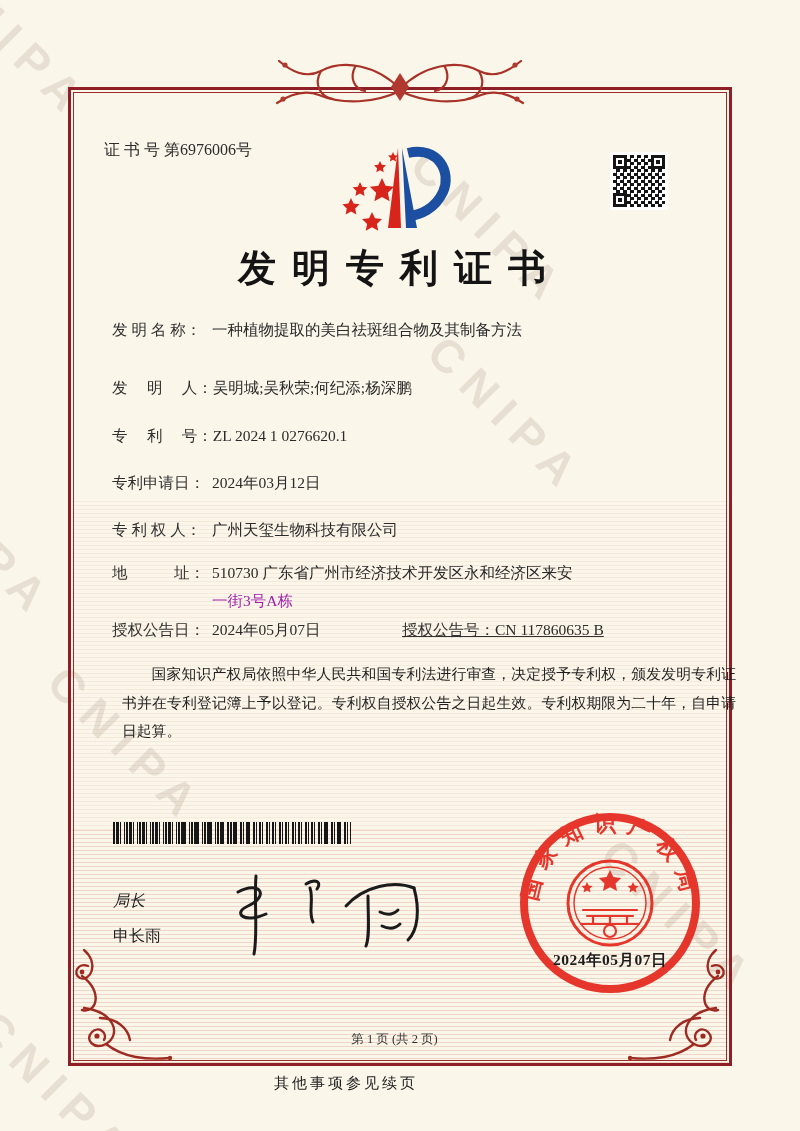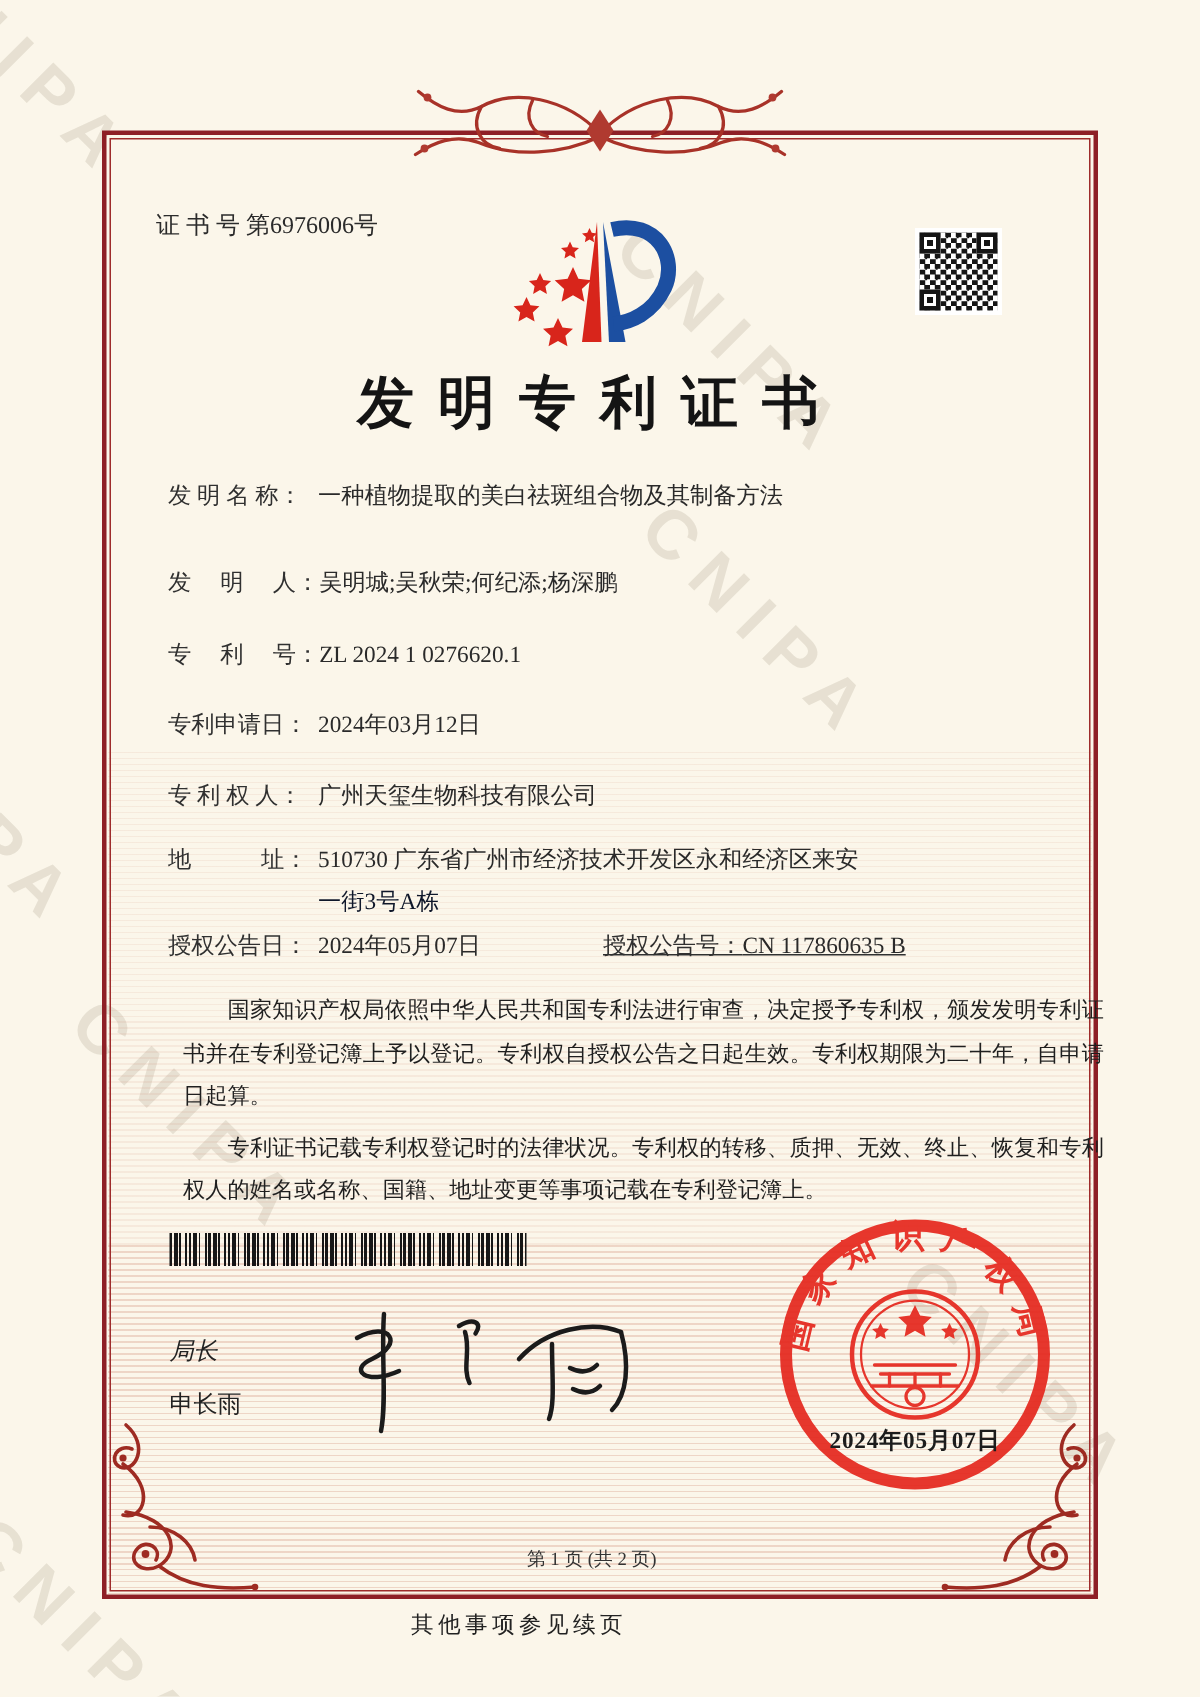--- a/index.html
+++ b/index.html
@@ -30,21 +30,21 @@
   .finder{position:absolute;width:14px;height:14px;border:3px solid #151515;background:#fff;
       box-sizing:border-box;}
   .finder i{position:absolute;left:2px;top:2px;width:4px;height:4px;background:#151515;}
   .f-tl{left:0;top:0}.f-tr{right:0;top:0}.f-bl{left:0;bottom:0}
   .title{left:0;top:243px;width:800px;text-align:center;font-size:38px;font-weight:700;
          letter-spacing:16px;color:#141414;z-index:3;}
   
   .frow{position:absolute;left:112px;font-size:15.5px;color:#303030;z-index:3;white-space:nowrap;}
   .flabel{display:inline-block;min-width:100px;}
   .fval{color:#2a2a2a;}
-  .addr2{position:absolute;left:212px;font-size:15.5px;color:#0f172a;z-index:3;}
+  .addr2{position:absolute;left:212px;font-size:15.5px;color:#a21caf;z-index:3;}
   .grant-no{position:absolute;left:402px;font-size:15.5px;color:#303030;z-index:3;white-space:nowrap;text-decoration:underline;}
   
   .bodytext{position:absolute;left:95px;width:614px;font-size:14.8px;line-height:1.93;
             color:#1f1f1f;text-align:justify;z-index:3;margin-left:27px;}
   .bodytext p{margin:0 0 6px 0;text-indent:2em;}
   
   .barcode{left:113px;top:822px;width:238px;height:22px;z-index:3;
     background:repeating-linear-gradient(90deg,
       #161616 0 1.5px, transparent 1.5px 3px,
       #161616 3px 5.5px, transparent 5.5px 6.5px,
@@ -184,21 +184,20 @@
 <div class="addr2" style="top:591px">一街3号A栋</div>
 <div class="frow" style="top:620px">
   <span class="flabel">授权公告日：</span><span class="fval">2024年05月07日</span>
 </div>
 <div class="grant-no" style="top:620px">
   <span>授权公告号：</span><span class="fval">CN 117860635 B</span>
 </div>
 
 <div class="bodytext" style="top:660px">
   <p>国家知识产权局依照中华人民共和国专利法进行审查，决定授予专利权，颁发发明专利证书并在专利登记簿上予以登记。专利权自授权公告之日起生效。专利权期限为二十年，自申请日起算。</p>
-  <p>专利证书记载专利权登记时的法律状况。专利权的转移、质押、无效、终止、恢复和专利权人的姓名或名称、国籍、地址变更等事项记载在专利登记簿上。</p>
 </div>
 
 <div class="abs barcode"></div>
 
 <div class="abs sig-title">局长</div>
 <div class="abs sig-name">申长雨</div>
 <svg class="abs sig-scribble" width="215" height="100" viewBox="0 0 215 100">
   <g stroke="#1b1b1b" stroke-width="3" fill="none" stroke-linecap="round">
     <path d="M38,14 C36,40 40,72 36,92"></path>
     <path d="M20,30 C42,18 52,34 30,44 C14,51 26,62 48,52"></path>

